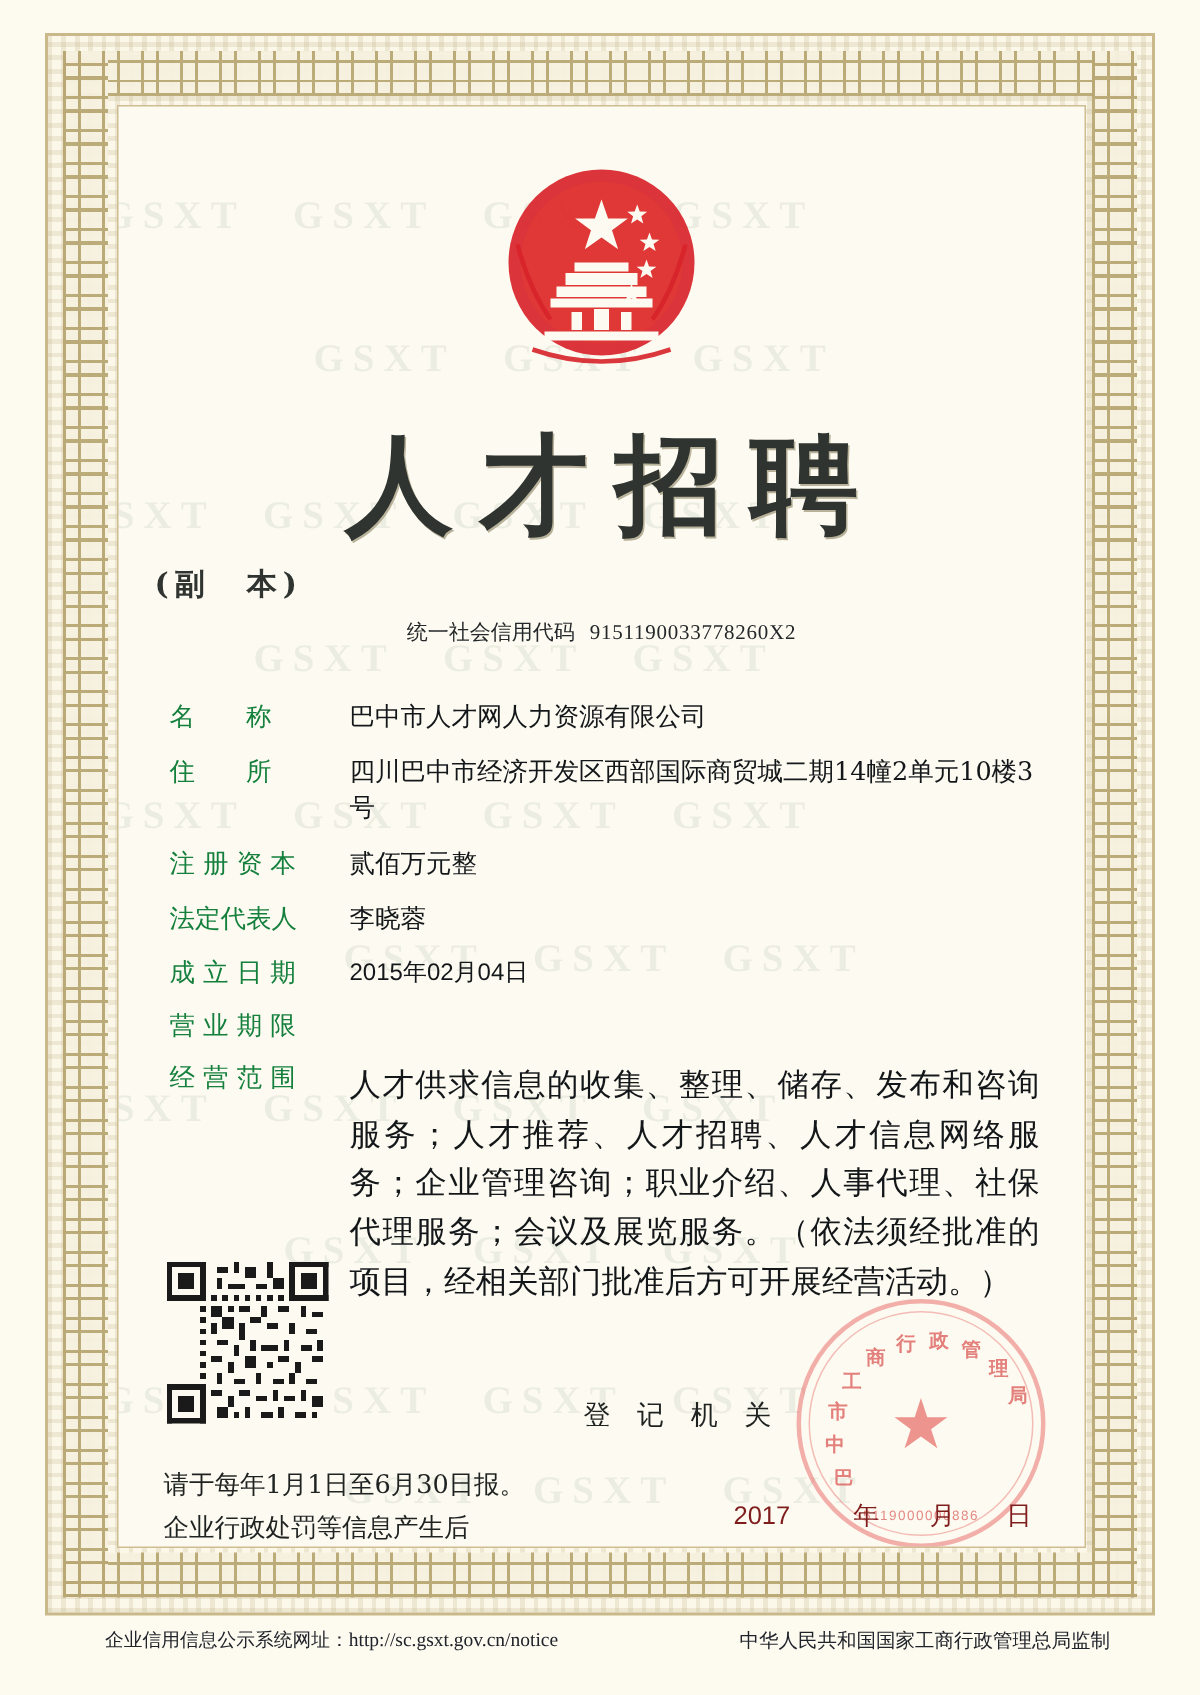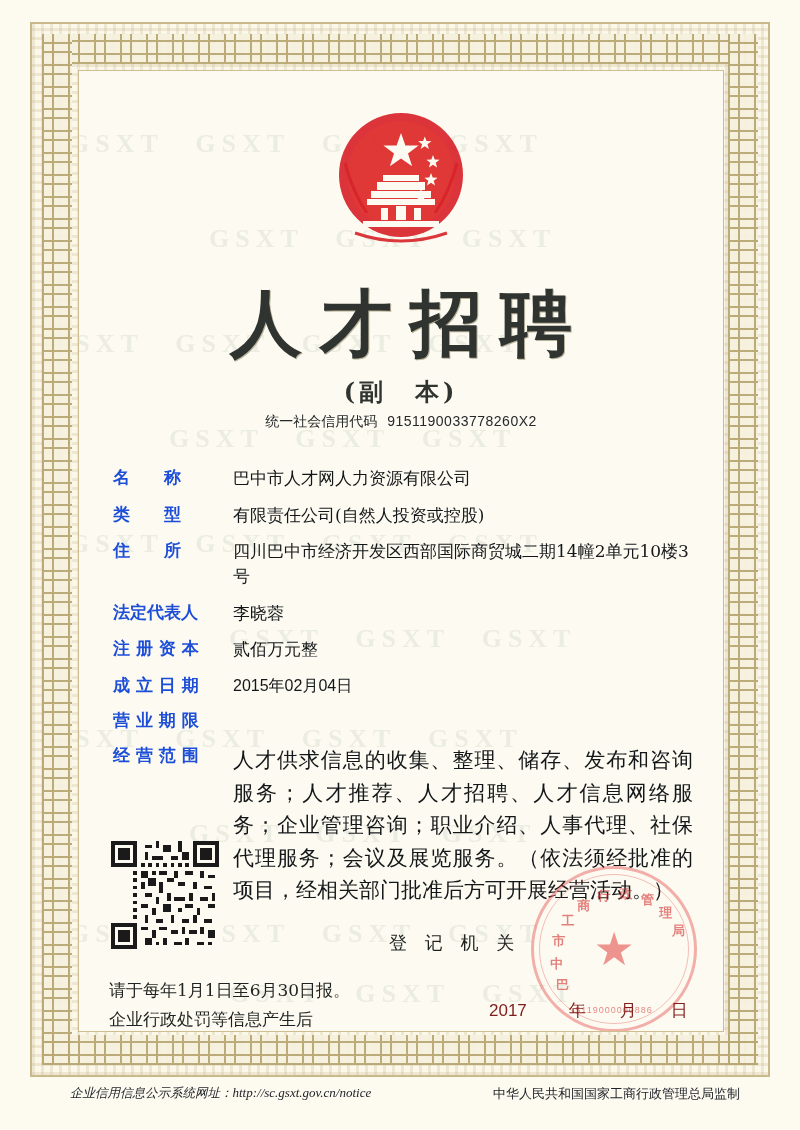--- a/index.html
+++ b/index.html
@@ -118,39 +118,39 @@
     letter-spacing: 18px;
     color: #2f3430;
     text-indent: 18px;
     text-shadow: 1px 1px 0 #b9b29a;
   }
   .subtitle {
     position: absolute;
     left: 0;
     right: 0;
     top: 305px;
-    text-align: center;
     font-family: "DejaVu Serif", "Liberation Serif", serif;
     font-weight: bold;
-    font-size: 24px;
+    font-size: 20px;
     letter-spacing: 4px;
     color: #2f3430;
+    padding-left: 24px;
   }
   .credit-code {
     position: absolute;
     left: 0;
     right: 0;
     top: 342px;
     text-align: center;
     font-size: 14px;
     color: #25282a;
     font-family: "DejaVu Serif", "Liberation Serif", serif;
   }
   .credit-code .num {
-    font-family: Liberation Sans, sans-serif;
+    font-family: Liberation Serif, serif;
     letter-spacing: .5px;
     margin-left: 10px;
     font-size: 14px;
   }
 
   
   .fields {
     position: absolute;
     left: 34px;
     top: 395px;
@@ -158,23 +158,23 @@
   }
   .field-row {
     display: flex;
     align-items: flex-start;
     margin-bottom: 12px;
   }
   .field-label {
     width: 120px;
     flex: 0 0 120px;
     font-size: 17px;
-    color: #1d4ed8;
-    font-family: "DejaVu Serif", "Liberation Serif", serif;
-    font-weight: bold;
+    color: #15803d;
+    font-family: "DejaVu Serif", "Liberation Serif", serif;
+    font-weight: normal;
     letter-spacing: 0px;
     white-space: nowrap;
   }
   .field-value {
     flex: 1;
     font-size: 17px;
     color: #14171a;
     font-family: "DejaVu Serif", "Liberation Serif", serif;
     line-height: 1.45;
   }
@@ -296,21 +296,20 @@
   .issue-date .gap-s { display: inline-block; width: 34px; }
 
   
   .footer-left {
     position: absolute;
     left: 70px;
     top: 1085px;
     font-size: 12.5px;
     color: #20242a;
     font-family: "DejaVu Serif", "Liberation Serif", serif;
-    font-style: italic;
   }
   .footer-left .url {
     font-family: "Liberation Serif", serif;
     font-size: 13px;
   }
   .footer-right {
     position: absolute;
     right: 60px;
     top: 1085px;
     font-size: 13px;
@@ -387,38 +386,34 @@
       <span>统一社会信用代码</span><span class="num">9151190033778260X2</span>
     </div>
 
     <div class="fields">
 
       <div class="field-row">
         <div class="field-label">名　　称</div>
         <div class="field-value">巴中市人才网人力资源有限公司</div>
       </div>
 
-      <div class="field-row">
-        <div class="field-label">类　　型</div>
-        <div class="field-value">有限责任公司(自然人投资或控股)</div>
-      </div>
 
       <div class="field-row">
         <div class="field-label">住　　所</div>
         <div class="field-value">四川巴中市经济开发区西部国际商贸城二期14幢2单元10楼3号</div>
       </div>
 
       <div class="field-row">
+        <div class="field-label">注 册 资 本</div>
+        <div class="field-value">贰佰万元整</div>
+      </div>
+
+      <div class="field-row">
         <div class="field-label">法定代表人</div>
         <div class="field-value">李晓蓉</div>
-      </div>
-
-      <div class="field-row">
-        <div class="field-label">注 册 资 本</div>
-        <div class="field-value">贰佰万元整</div>
       </div>
 
       <div class="field-row date-row">
         <div class="field-label">成 立 日 期</div>
         <div class="field-value">2015年02月04日</div>
       </div>
 
       <div class="field-row date-row">
         <div class="field-label">营 业 期 限</div>
       </div>

